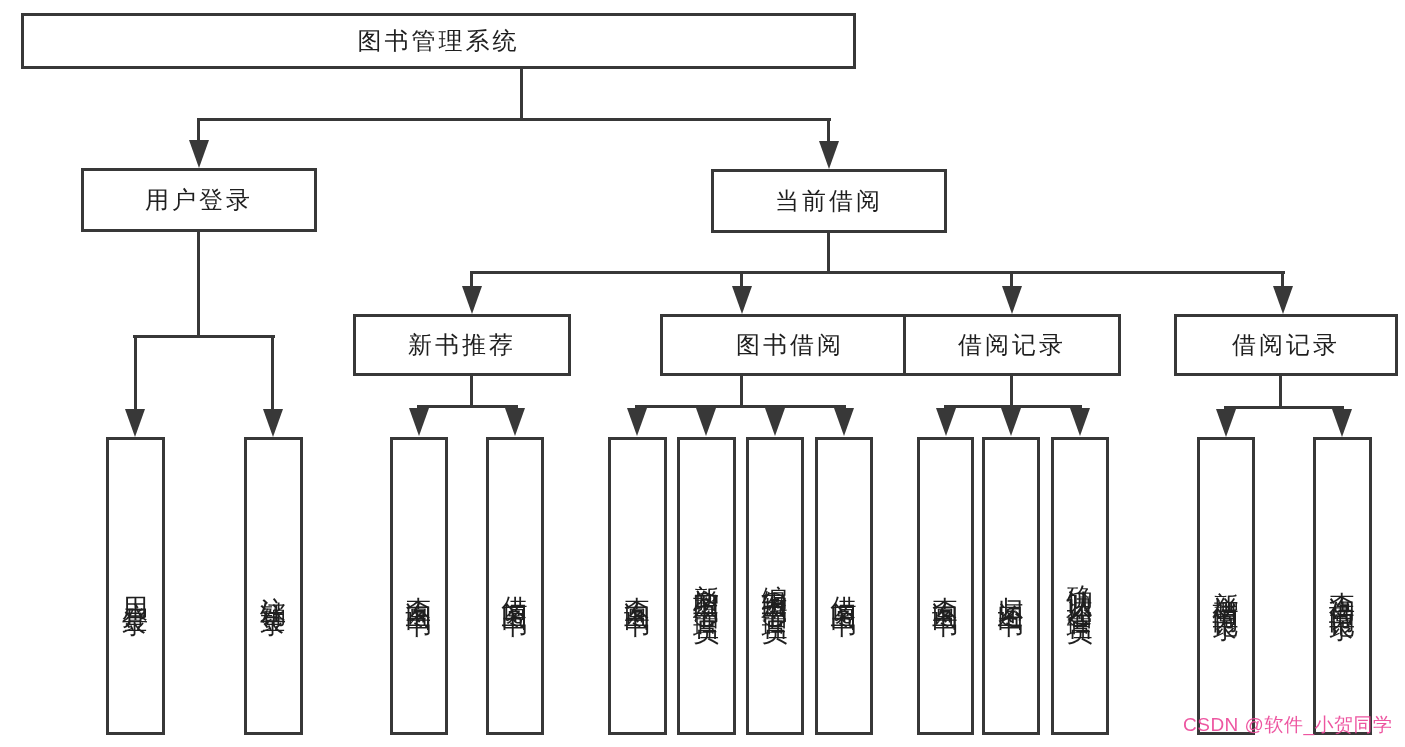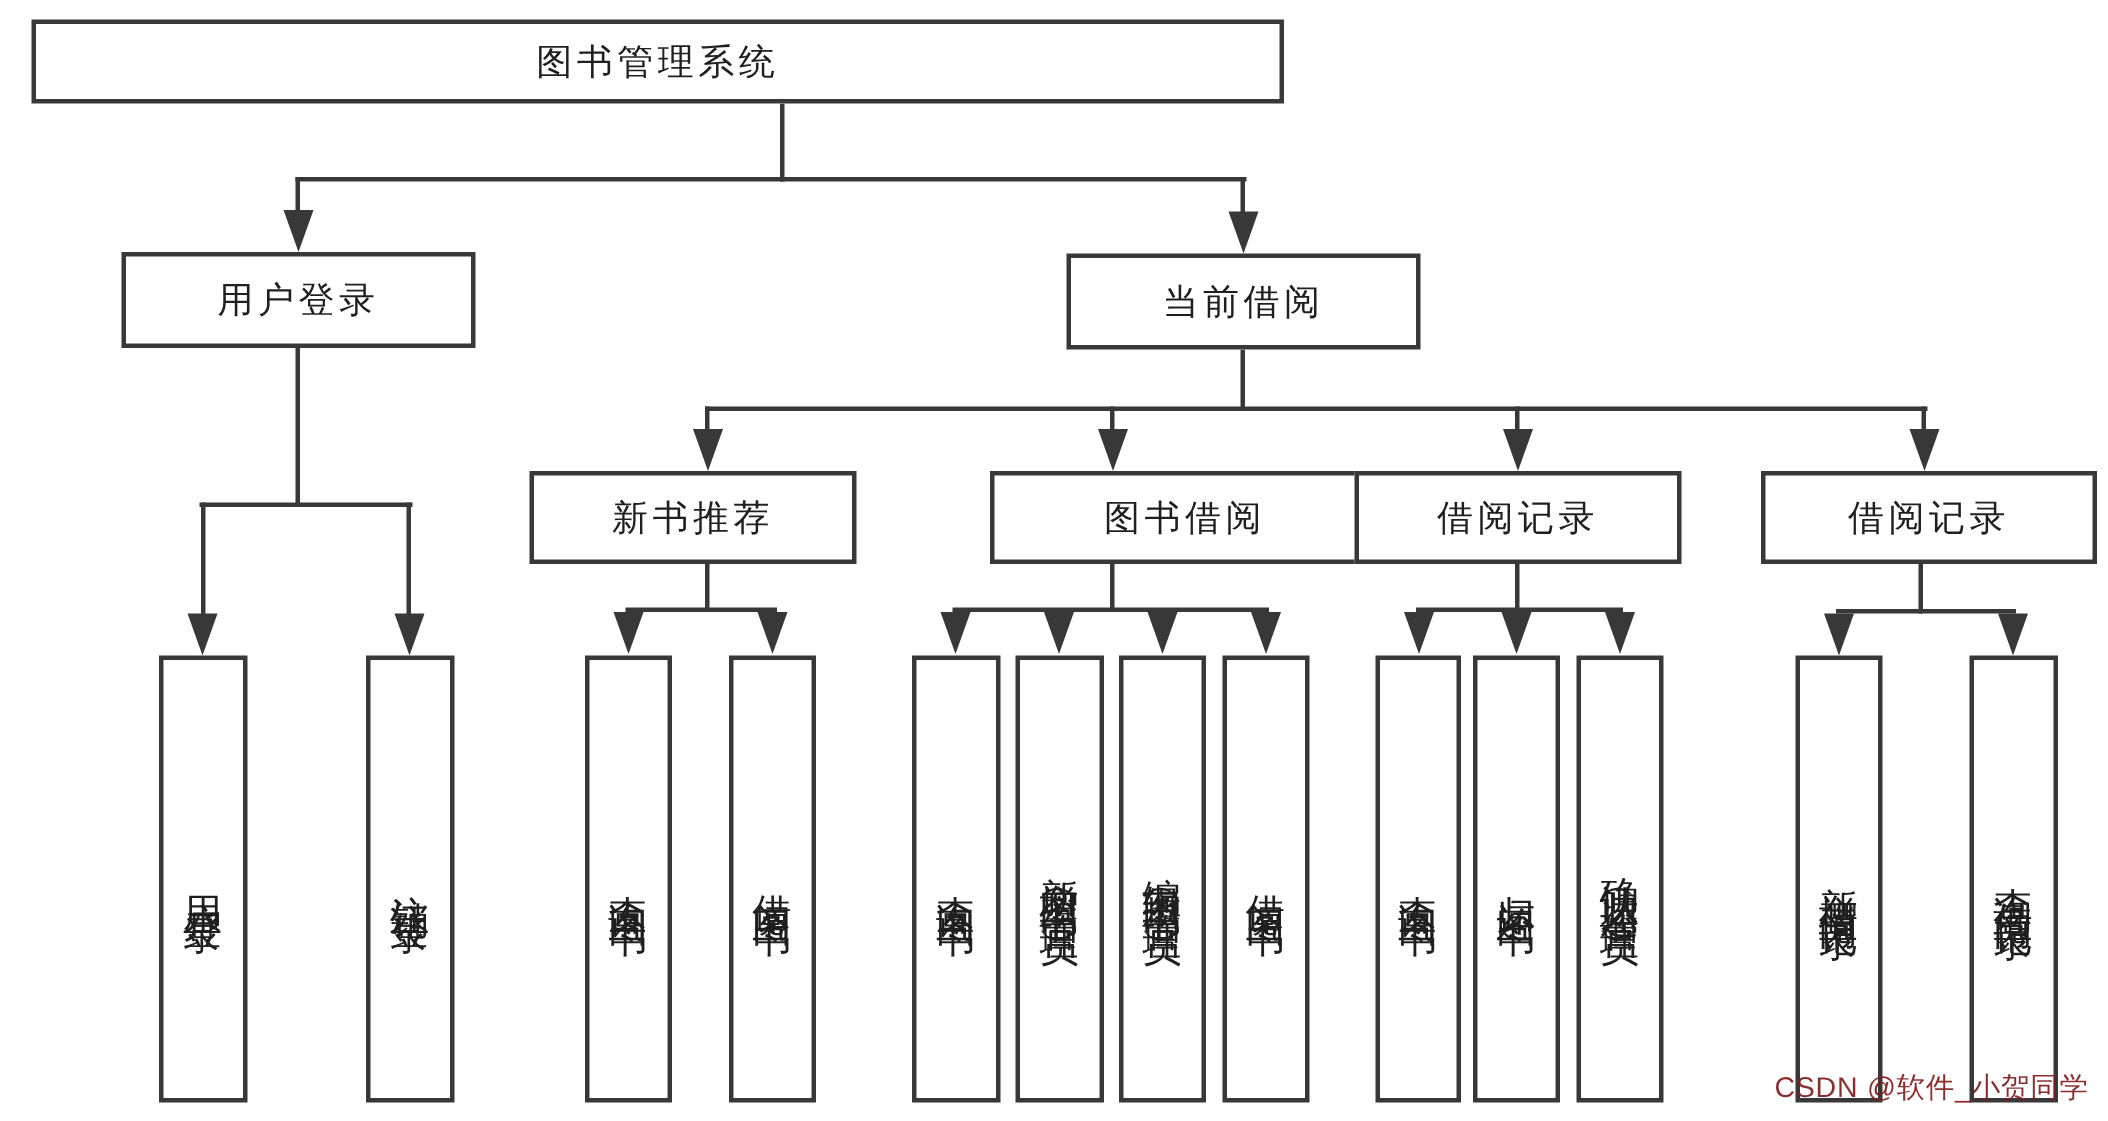--- a/index.html
+++ b/index.html
@@ -50,21 +50,21 @@
     border-right: 10px solid transparent;
     border-top: 28px solid #383838;
     z-index: 1;
   }
   .watermark {
     position: absolute;
     left: 1183px;
     top: 712px;
     font-size: 19px;
     letter-spacing: 0.5px;
-    color: #7f1d1d;
+    color: #ec4899;
     white-space: nowrap;
     z-index: 3;
     opacity: 0.92;
   }
 </style>
 </head>
 <body>
 
 <div class="canvas">
 

